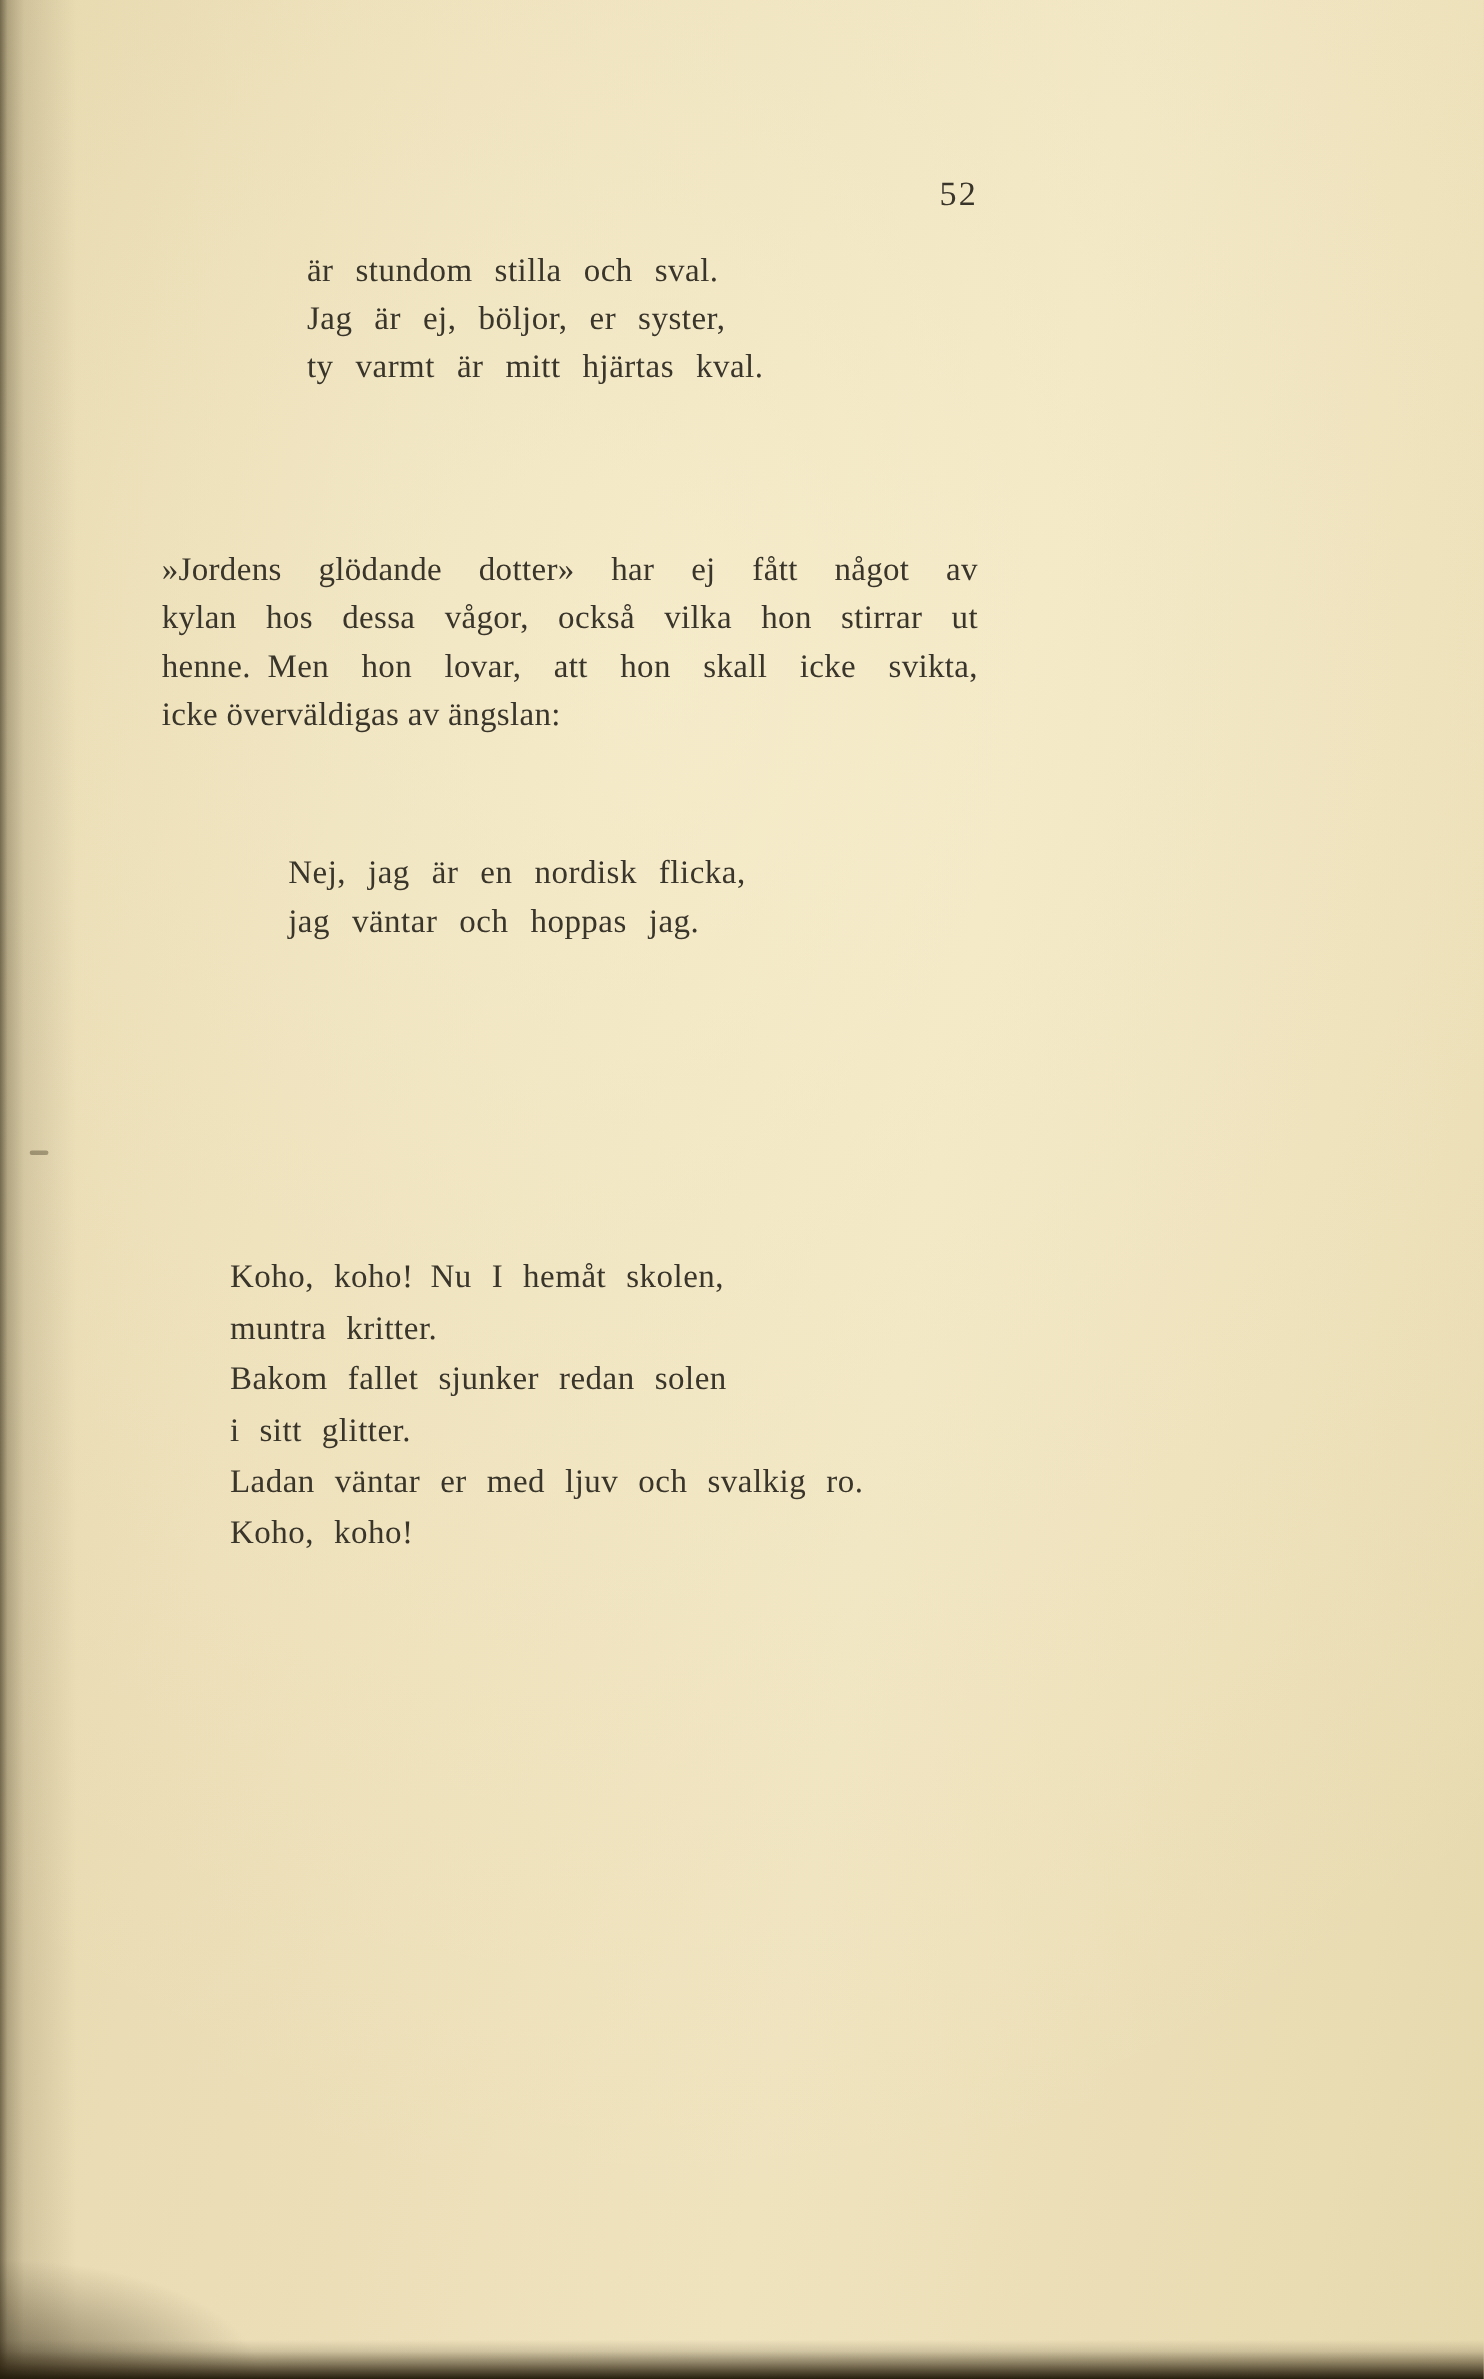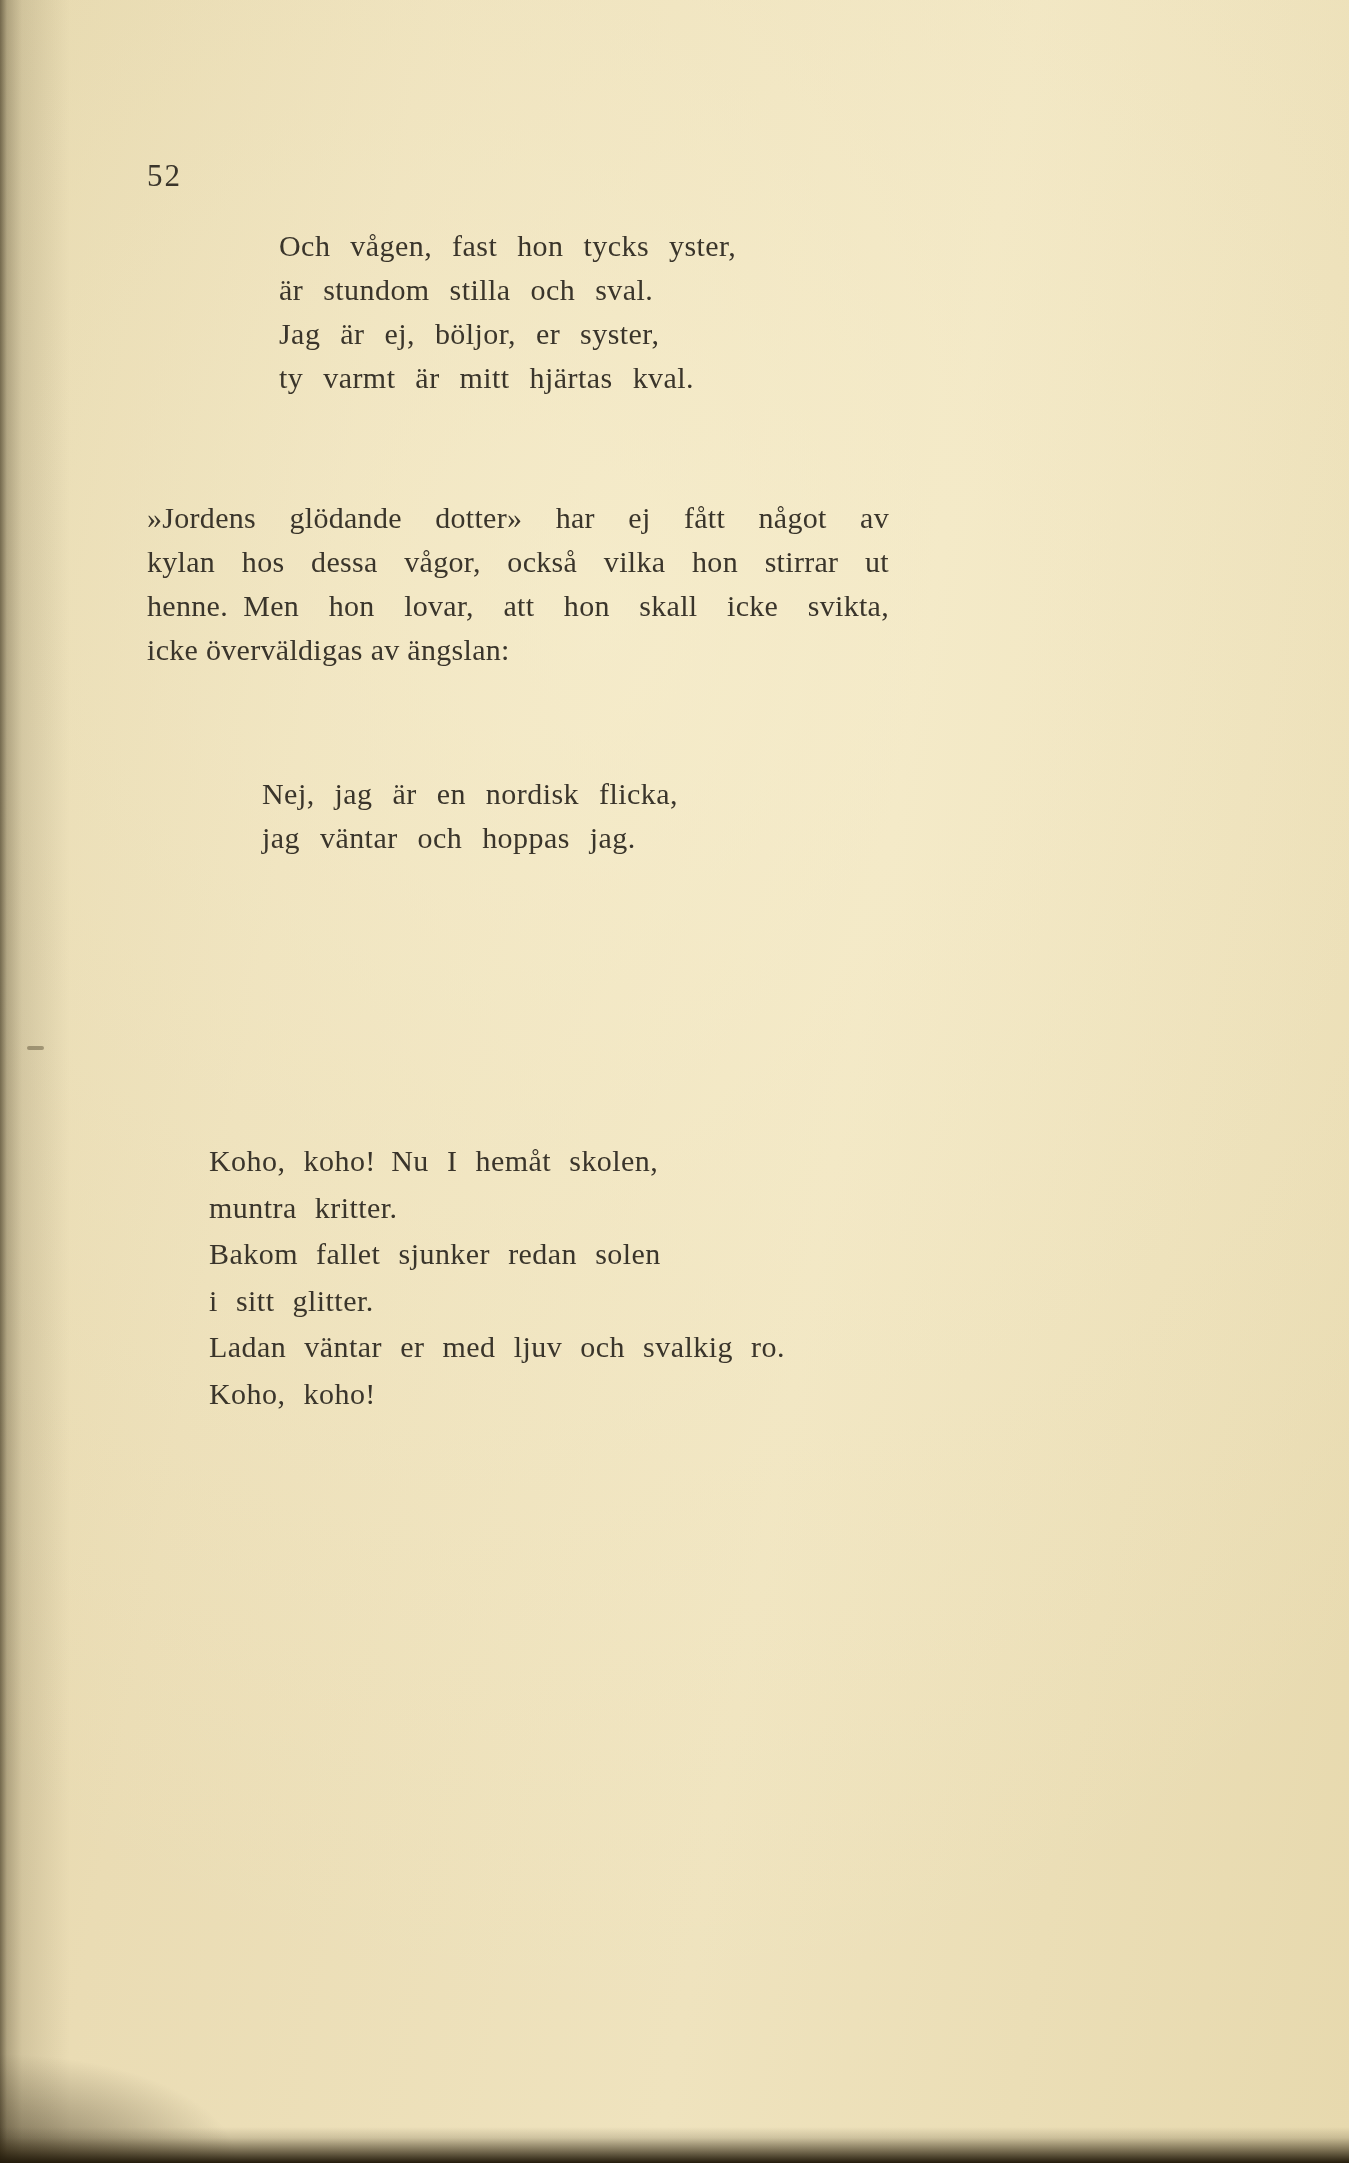--- a/index.html
+++ b/index.html
@@ -43,21 +43,21 @@
     pointer-events: none;
   }
   .scan-mark {
     position: absolute; left: 27px; top: 1046px; width: 17px; height: 4px;
     background: rgba(62,52,30,0.38); border-radius: 2px;
   }
 
   
   .page-number {
     position: absolute; top: 158px; left: 147px; width: 742px;
-    text-align: left; font-size: 31px; letter-spacing: 2px;
+    text-align: right; font-size: 31px; letter-spacing: 2px;
   }
 
   .stanza {
     position: absolute;
     font-size: 30px; line-height: 44px;
     word-spacing: 0.40em; letter-spacing: 0.015em;
   }
   #stanza1 { top: 224px;  left: 279px; }
   #stanza2 { top: 772px;  left: 262px; }
   #stanza3 { top: 1138px; left: 209px; line-height: 46.5px; word-spacing: 0.34em; }
@@ -74,21 +74,20 @@
   #para2 .jline:first-child { text-indent: 36px; }
 </style>
 </head>
 <body>
 
 <div class="page">
 
   <div class="page-number">52</div>
 
   <div class="stanza" id="stanza1">
-    <div class="vline">Och vågen, fast hon tycks yster,</div>
     <div class="vline">är stundom stilla och sval.</div>
     <div class="vline">Jag är ej, böljor, er syster,</div>
     <div class="vline">ty varmt är mitt hjärtas kval.</div>
   </div>
 
   <div class="prose" id="para1">
     <div class="jline">»Jordens glödande dotter» har ej fått något av</div>
     <div class="jline">kylan hos dessa vågor, också vilka hon stirrar ut</div>
     <div class="jline">henne. Men hon lovar, att hon skall icke svikta,</div>
     <div class="jline lastline">icke överväldigas av ängslan:</div>

